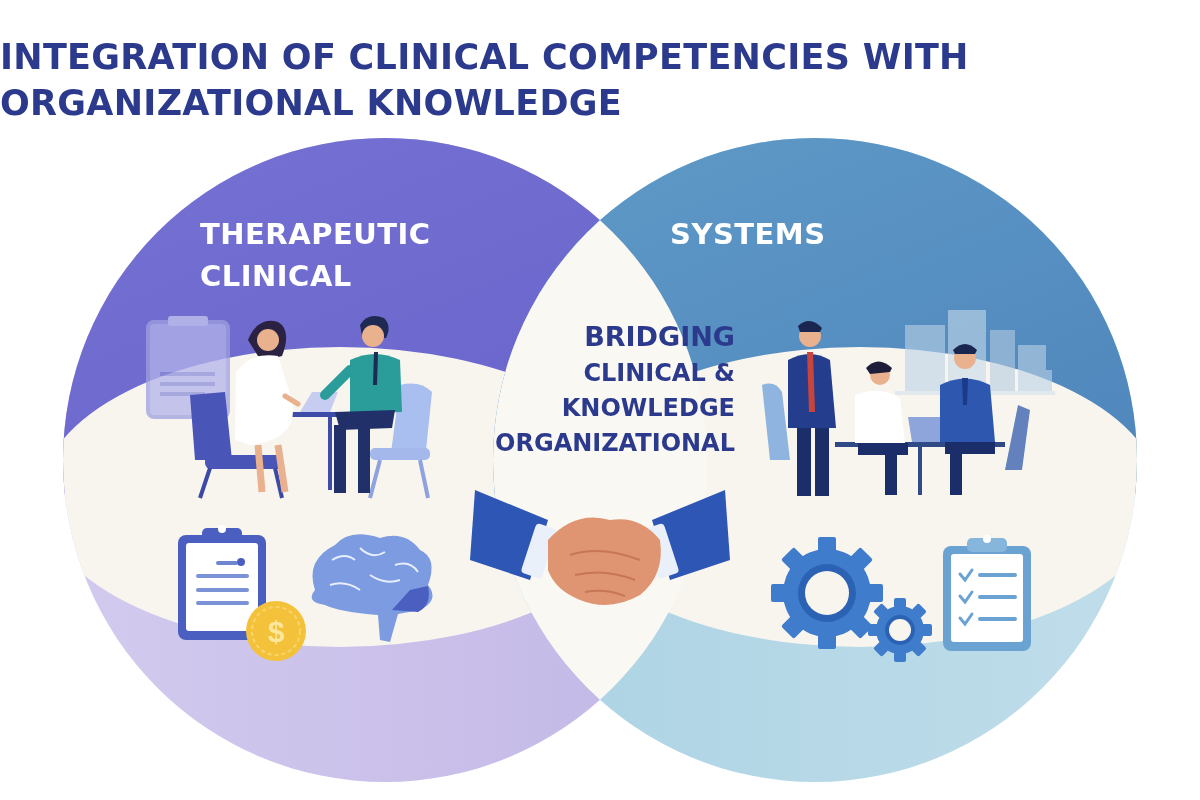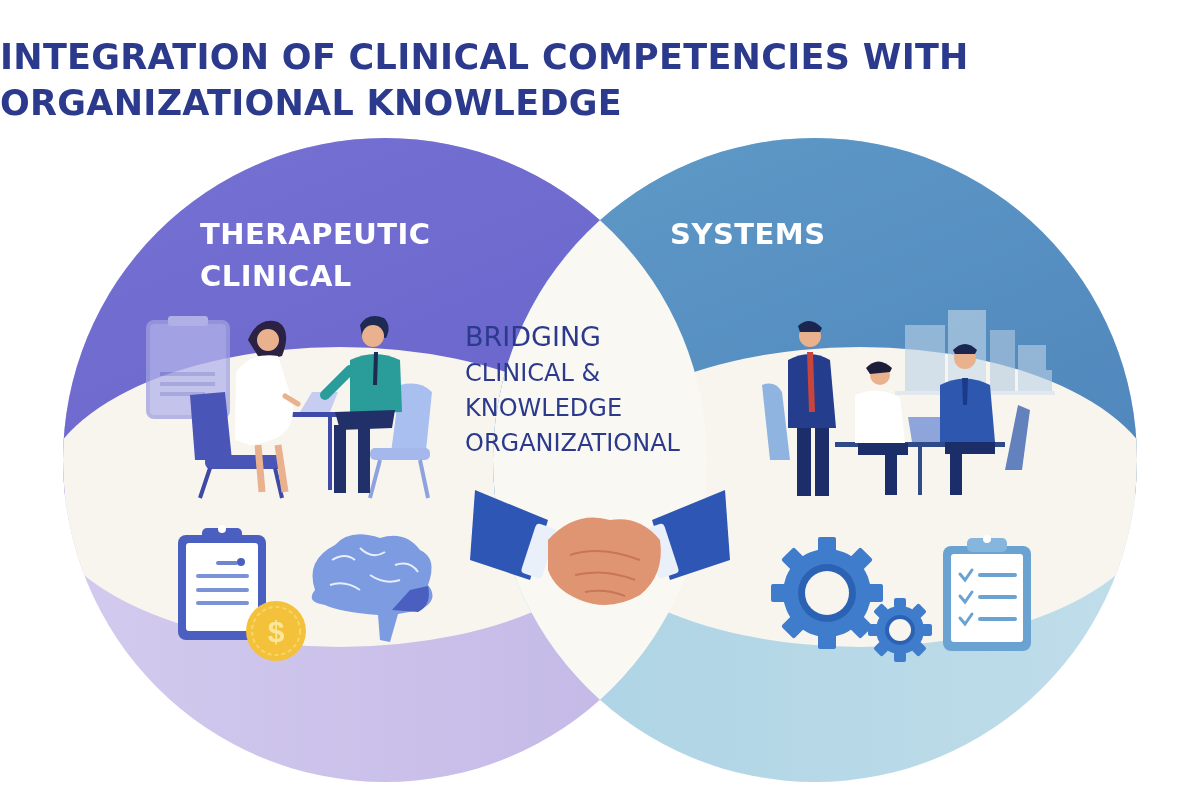--- a/index.html
+++ b/index.html
@@ -1,21 +1,21 @@
 <!DOCTYPE html>
 <html><head>
 <meta charset="utf-8">
 <style>
   html, body { margin:0; padding:0; }
   body { width:1200px; height:800px; background:#ffffff; position:relative; overflow:hidden; font-family:"DejaVu Sans", "Liberation Sans", sans-serif; }
   .title { position:absolute; left:0; top:34px; width:1200px; color:#2b3a8c; font-weight:bold; font-size:35px; line-height:46px; letter-spacing:0.3px; }
   .title div { white-space:nowrap; }
   svg.venn { position:absolute; left:0; top:0; }
   .label { position:absolute; color:#ffffff; font-weight:bold; font-size:29px; line-height:42px; letter-spacing:0.5px; }
-  .center-label { position:absolute; left:465px; top:318px; width:270px; text-align:left; color:#2b3a8c; font-weight:normal; }
+  .center-label { position:absolute; left:465px; top:318px; width:270px; text-align:right; color:#2b3a8c; font-weight:bold; }
   .center-label .l1 { font-size:27px; line-height:38px; }
   .center-label .l2 { font-size:24px; line-height:35px; }
 </style>
 </head>
 <body>
 
 <div class="title">
   <div>INTEGRATION OF CLINICAL COMPETENCIES WITH</div>
   <div>ORGANIZATIONAL KNOWLEDGE</div>
 </div>

